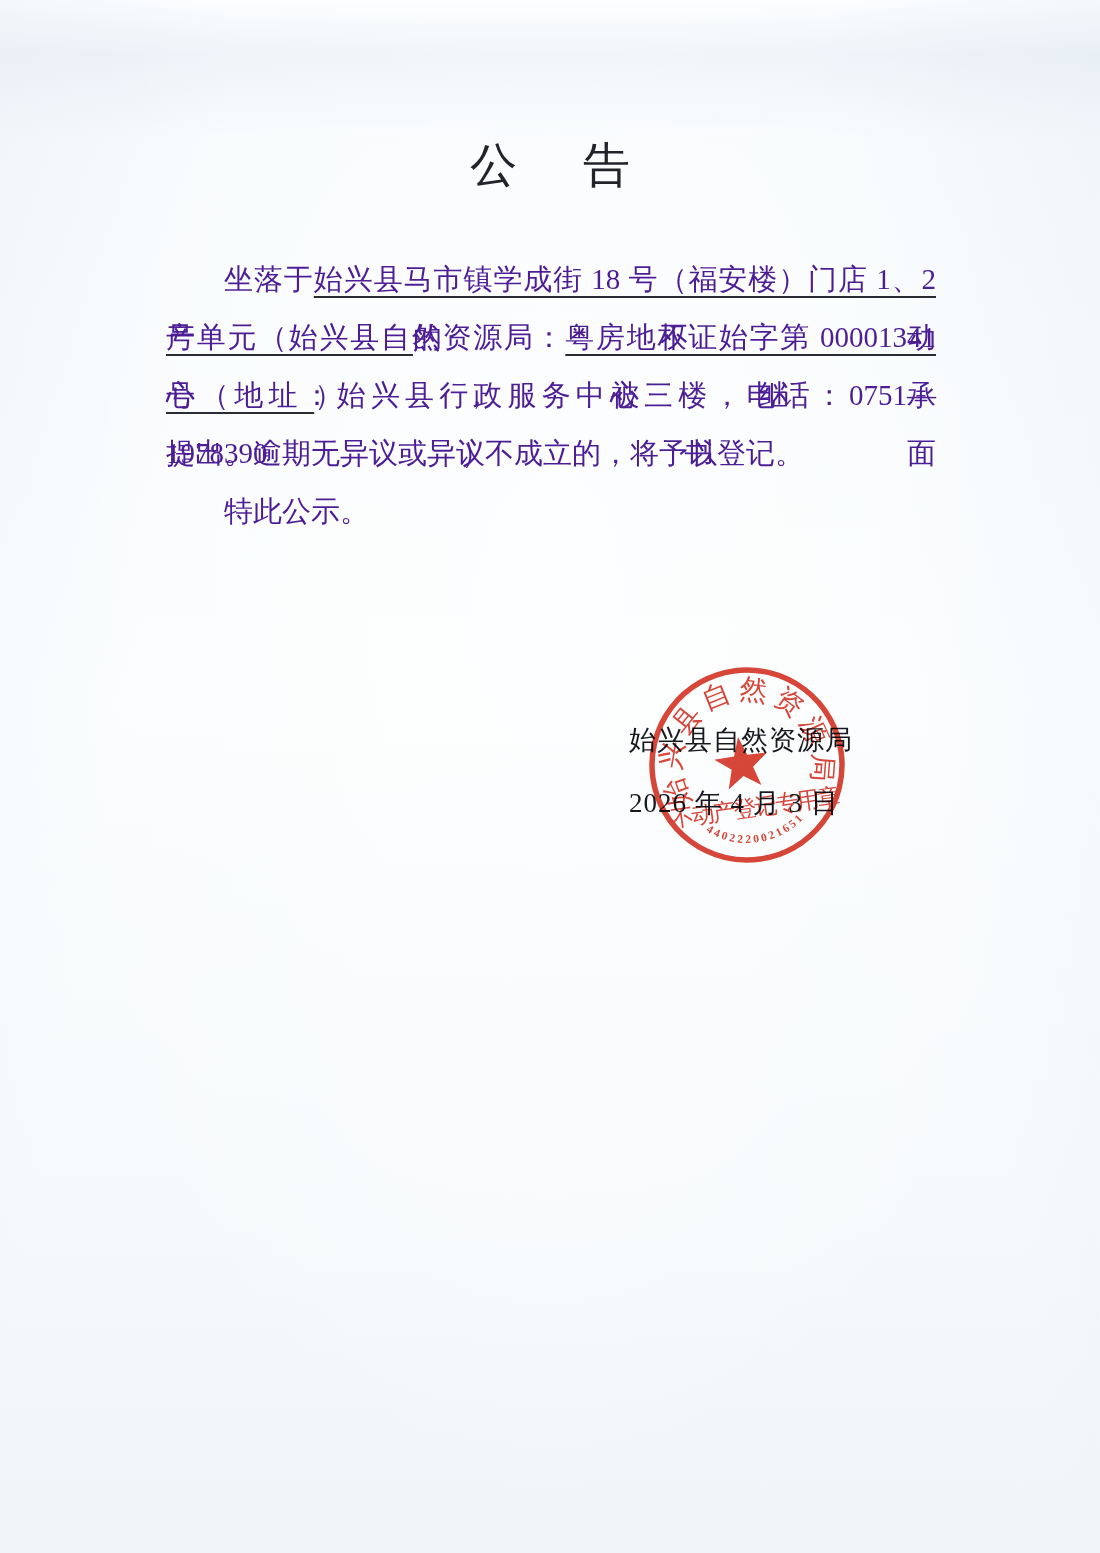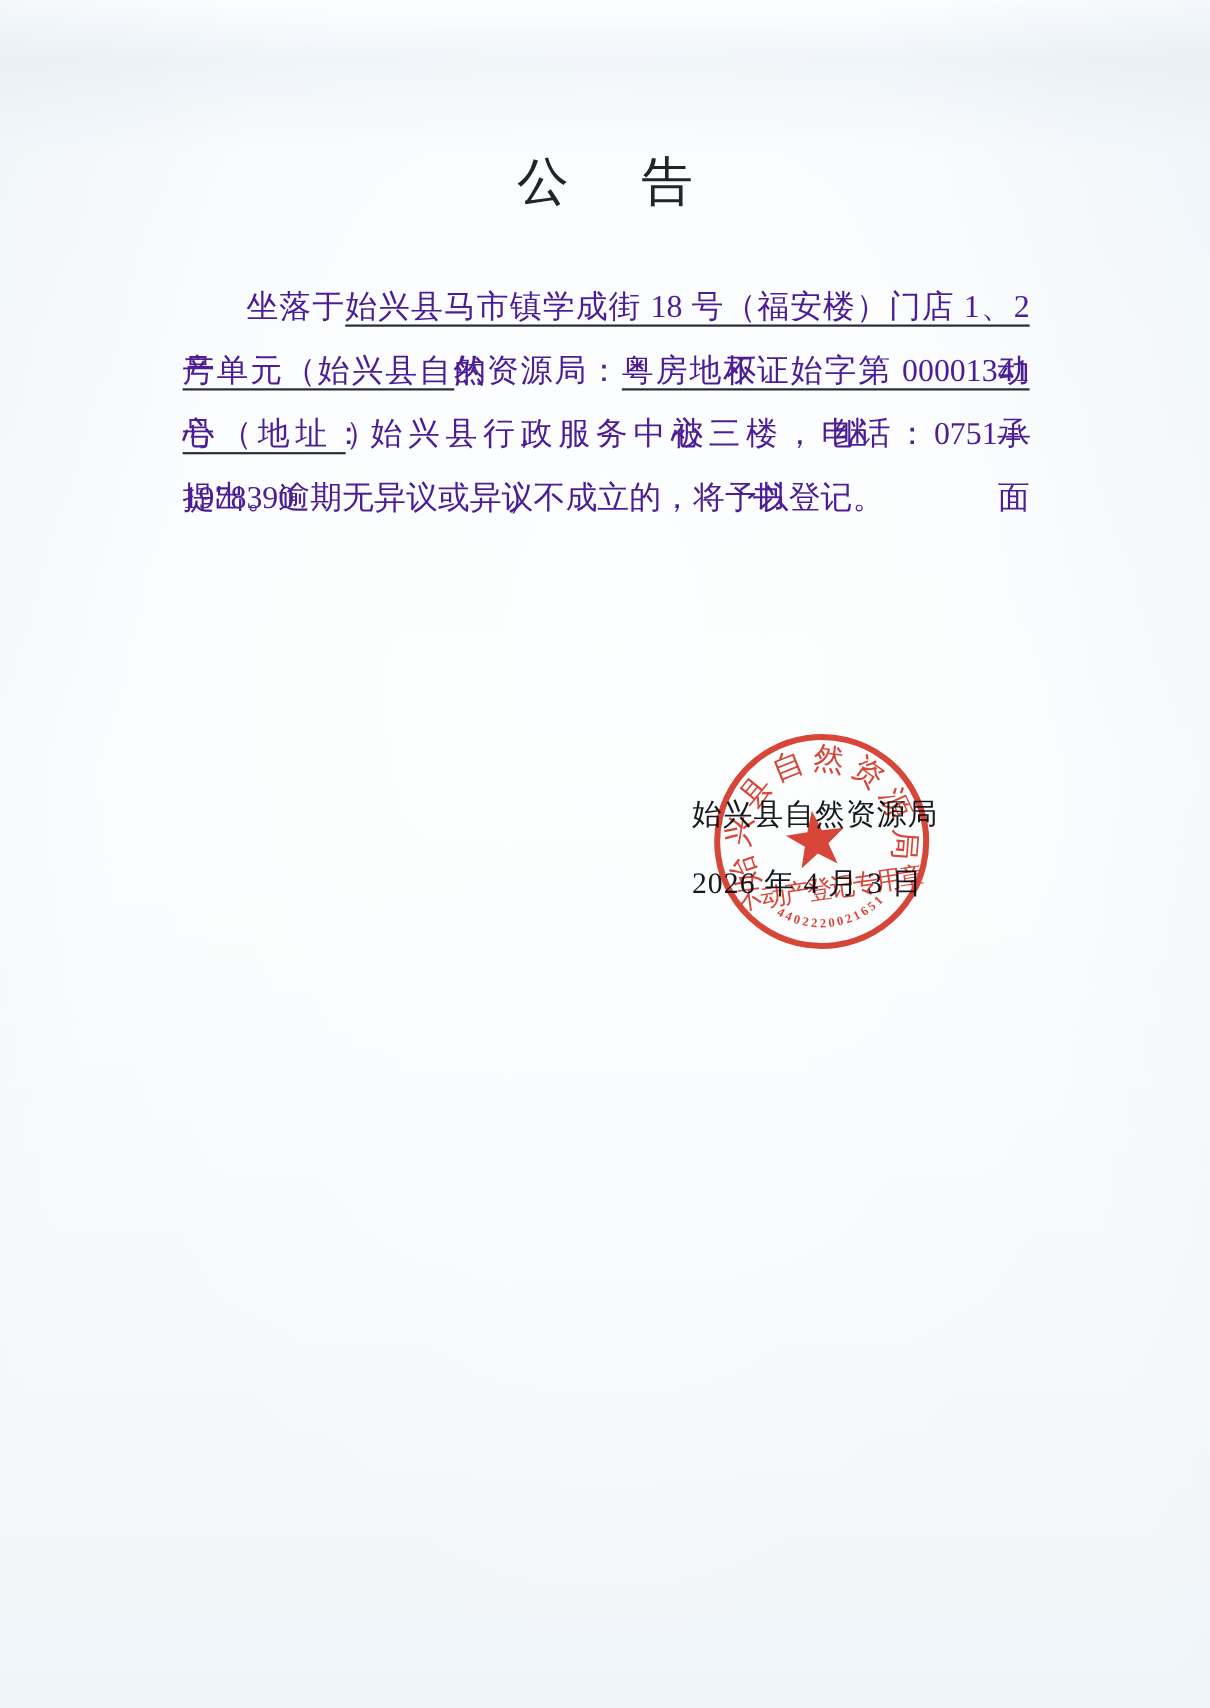--- a/index.html
+++ b/index.html
@@ -59,20 +59,21 @@
   <div class="title-row">
     <span>公</span>
     <span>告</span>
   </div>
 
   <div class="doc-body">
     <div class="line indent"><span>坐落于</span><span class="u">始兴县马市镇学成街 18 号（福安楼）门店 1、2 号</span><span>的不动</span></div>
     <div class="line"><span>产单元（始兴县自然资源局：</span><span class="u">粤房地权证始字第 00001341 号</span><span>），被继承</span></div>
     <div class="line">心（地址：始兴县行政服务中心三楼，电话：0751—1978390）书面</div>
     <div class="line short">提出。逾期无异议或异议不成立的，将予以登记。</div>
+    <div class="line short indent">特此公示。</div>
   </div>
 
   <div class="sig-org">始兴县自然资源局</div>
   <div class="sig-date">2026 年 4 月 3 日</div>
 
   <svg class="stamp" viewBox="0 0 230 230" xmlns="http://www.w3.org/2000/svg">
     <g transform="rotate(-8 115 115)">
       <circle cx="115" cy="115" r="95" fill="none" stroke-width="5.5" stroke="#d6382a"></circle>
       <polygon points="110,86 116.7,104.8 136.6,105.3 120.8,117.5 126.5,136.7 110,125.4 93.5,136.7 99.2,117.5 83.4,105.3 103.3,104.8" fill="#d6382a"></polygon>
       <defs>

